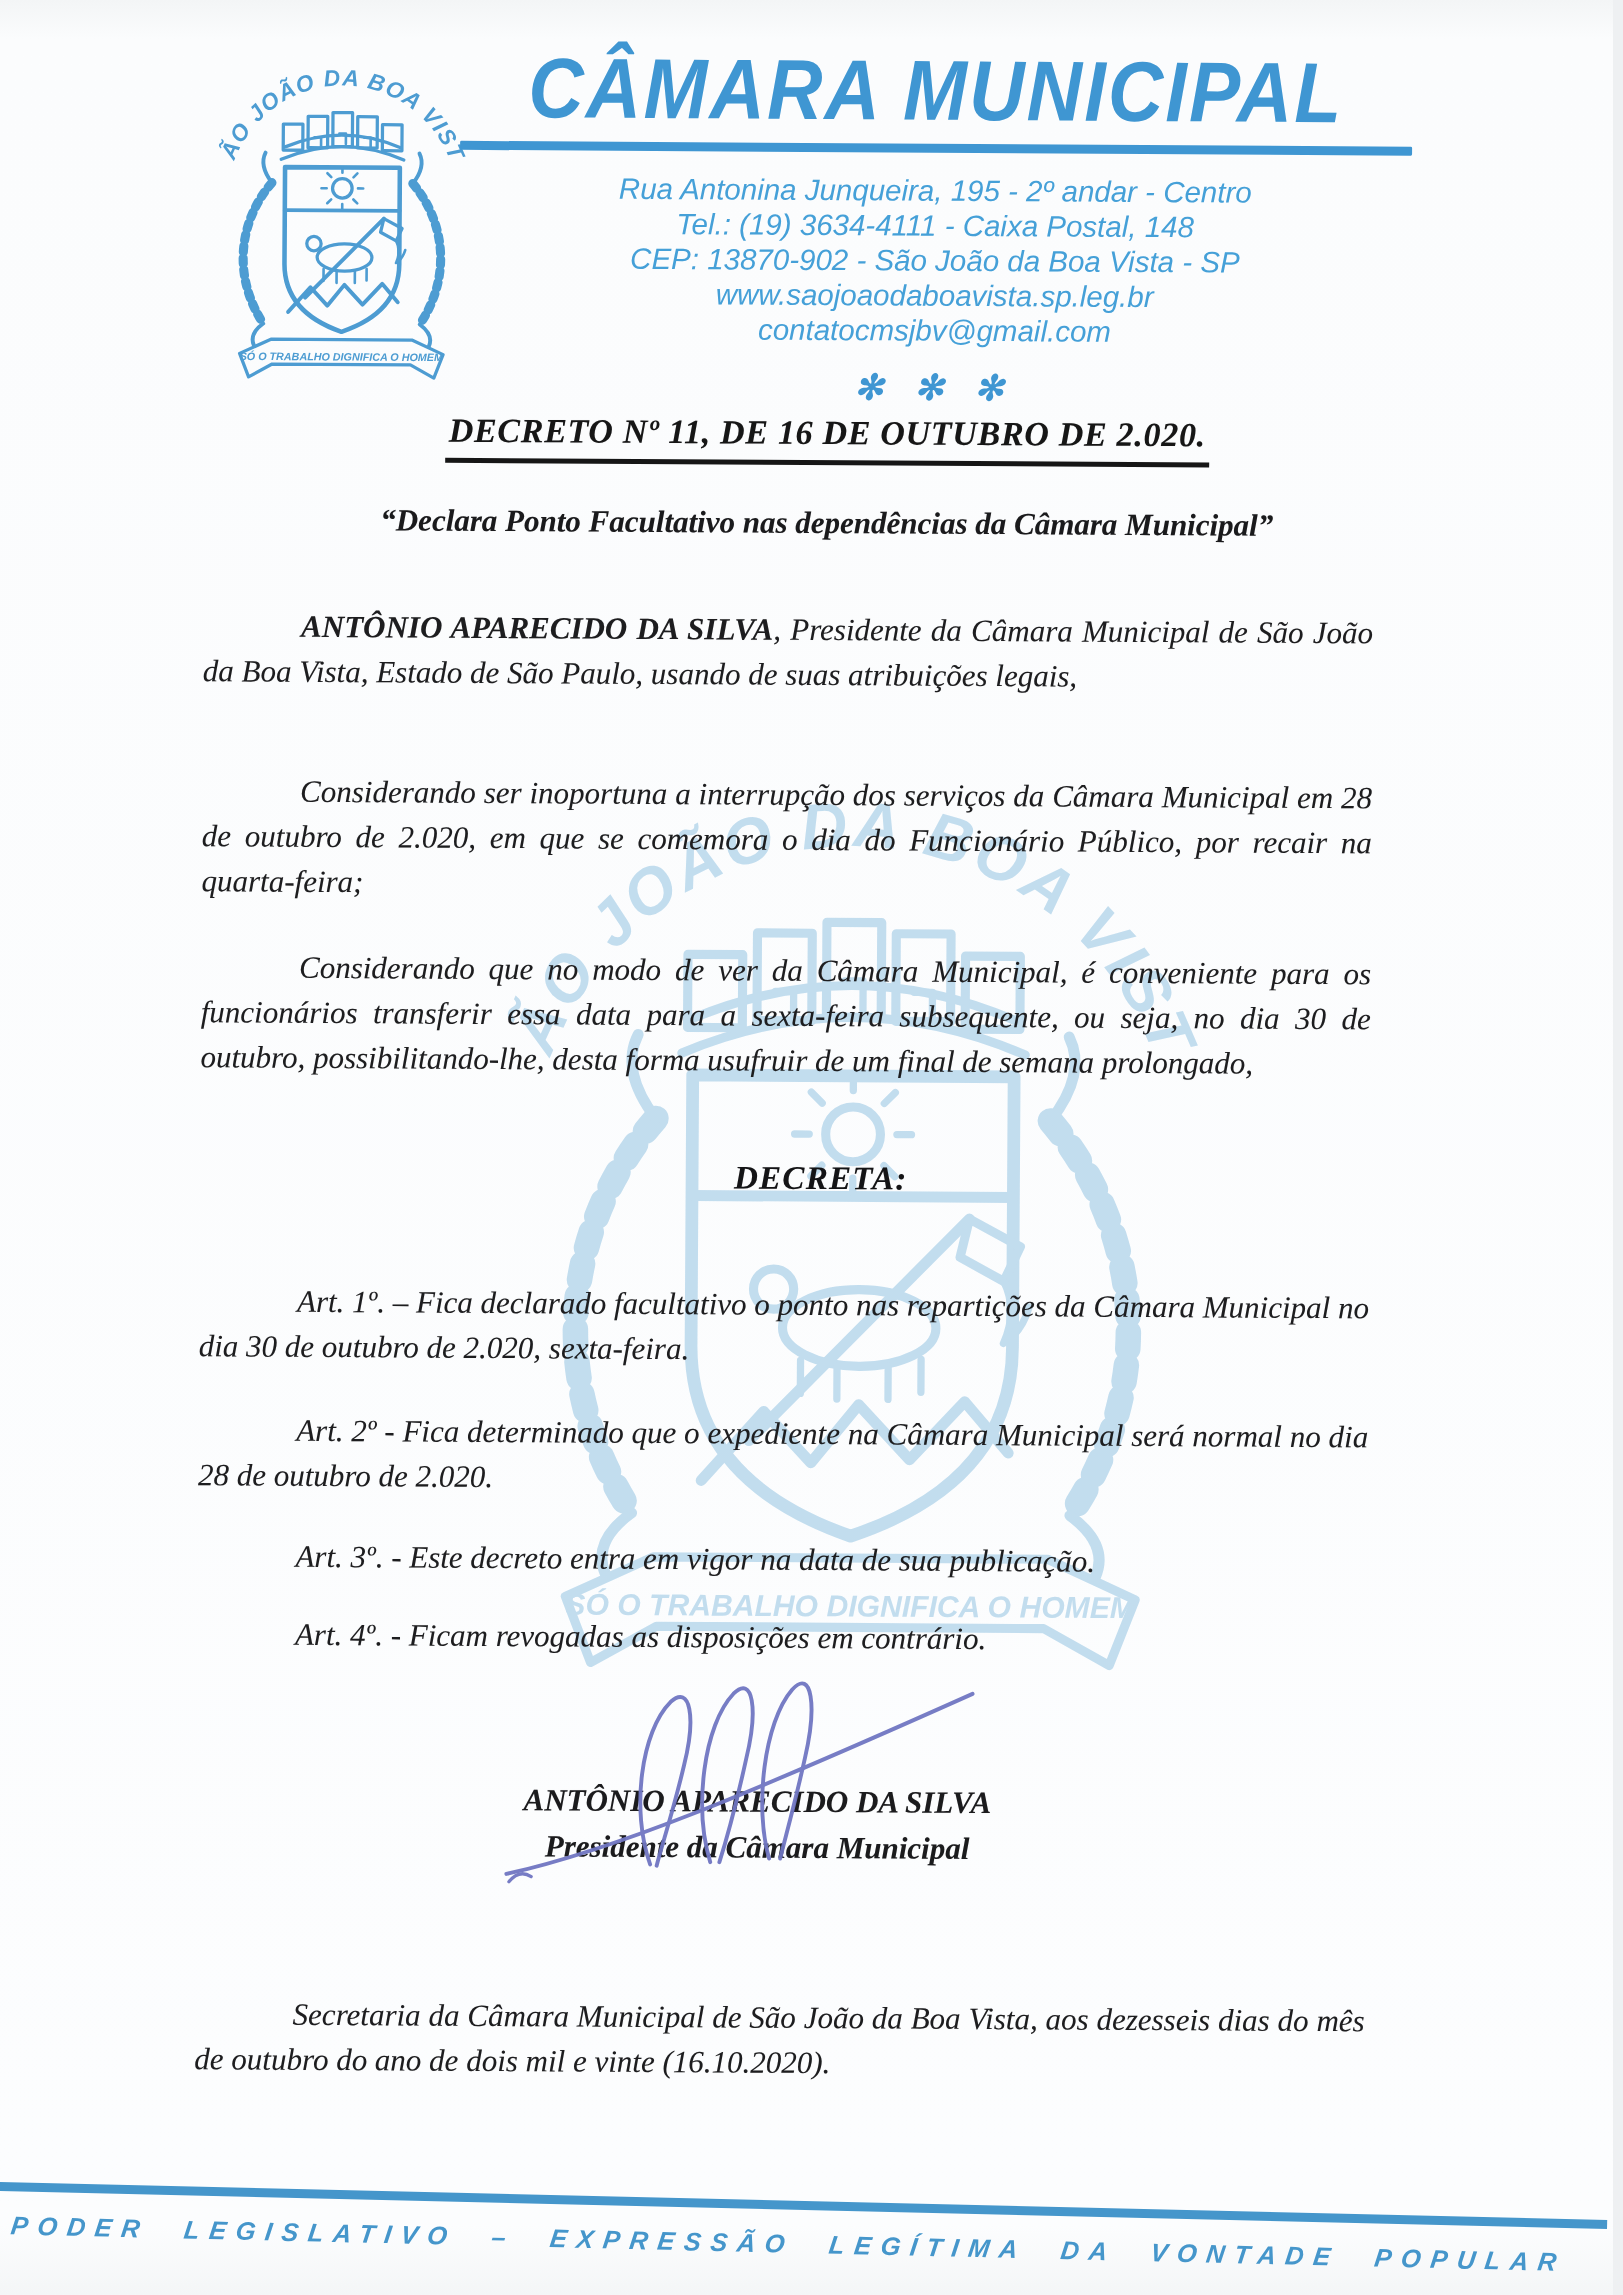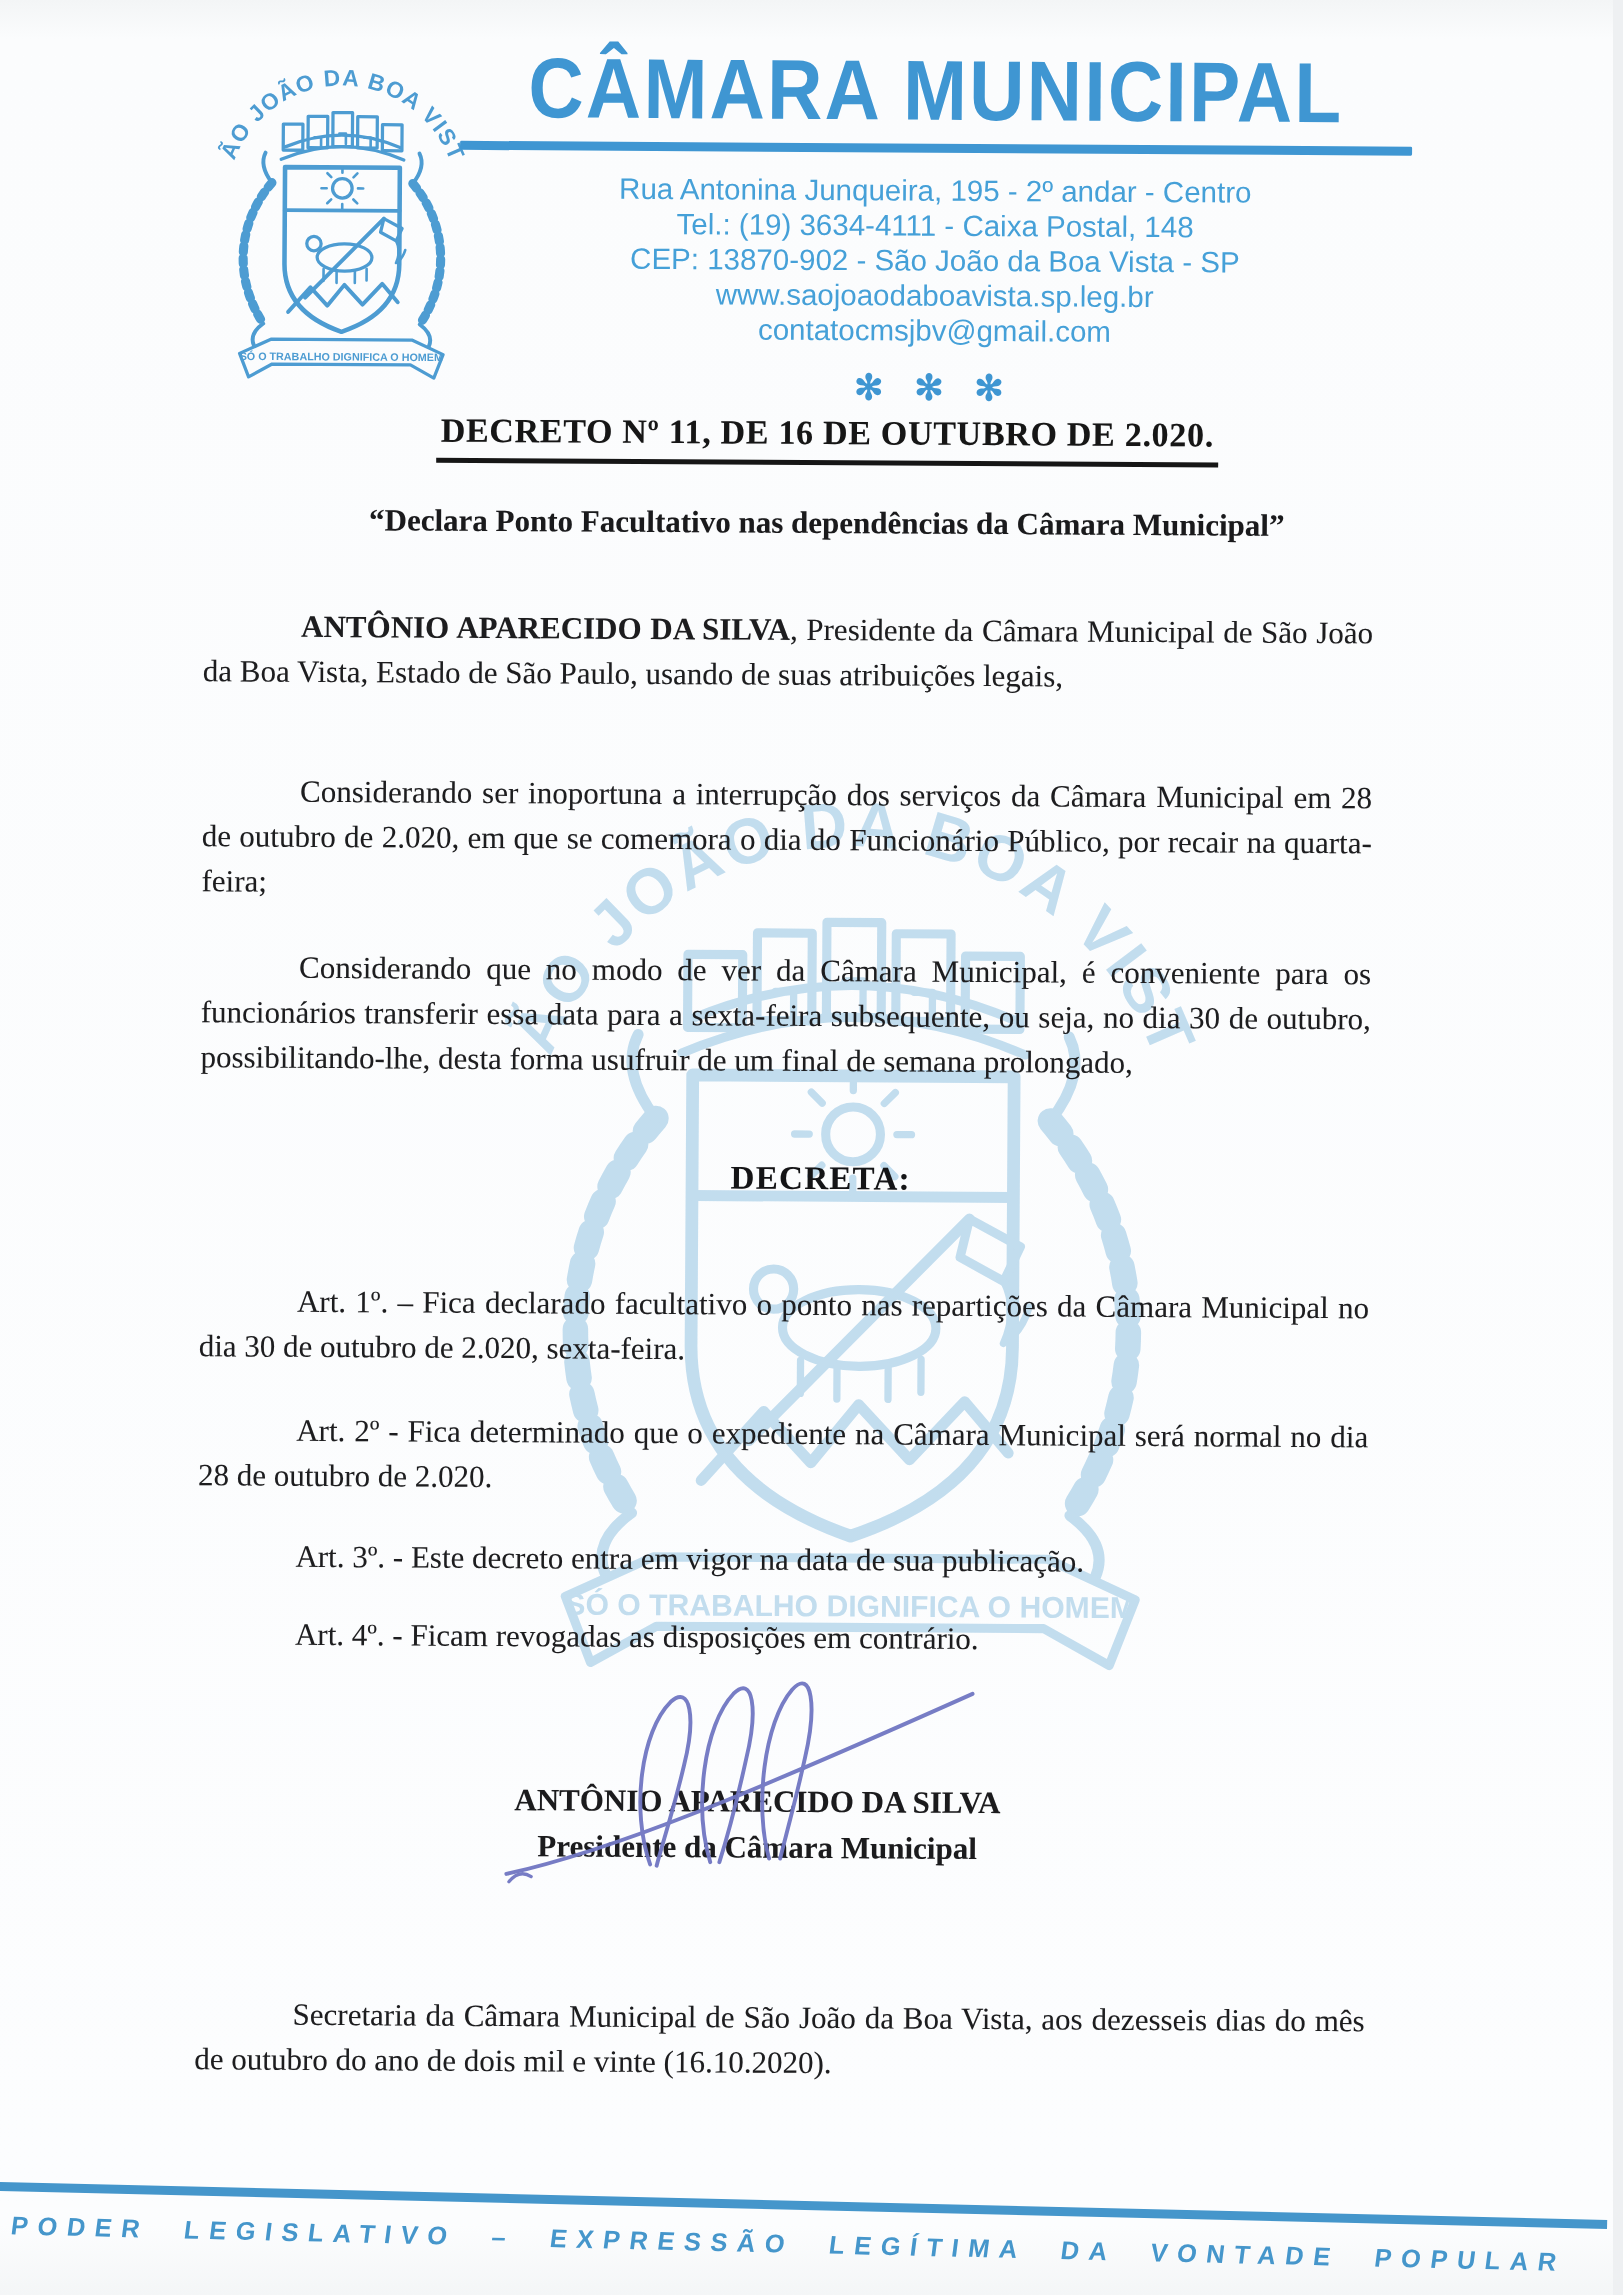--- a/index.html
+++ b/index.html
@@ -7,20 +7,21 @@
     width:1624px;height:2295px;
     background:#eef0f2;
     font-family:"Liberation Serif", serif;
     overflow:hidden;
   }
   .page{
     position:relative;
     width:1613px;height:2295px;
     background:linear-gradient(180deg,#f3f5f6 0px,#fbfcfd 39px,#fcfdfe 2225px,#f4f6f7 2295px);
     overflow:hidden;
+    font-style:italic;
   }
   .scan{
     position:absolute;inset:0;
     transform:rotate(0.35deg);
     transform-origin:812px 1145px;
   }
   
   .crest-logo{
     position:absolute;left:193px;top:45px;width:287px;height:372px;
     color:#4d9cd2;

